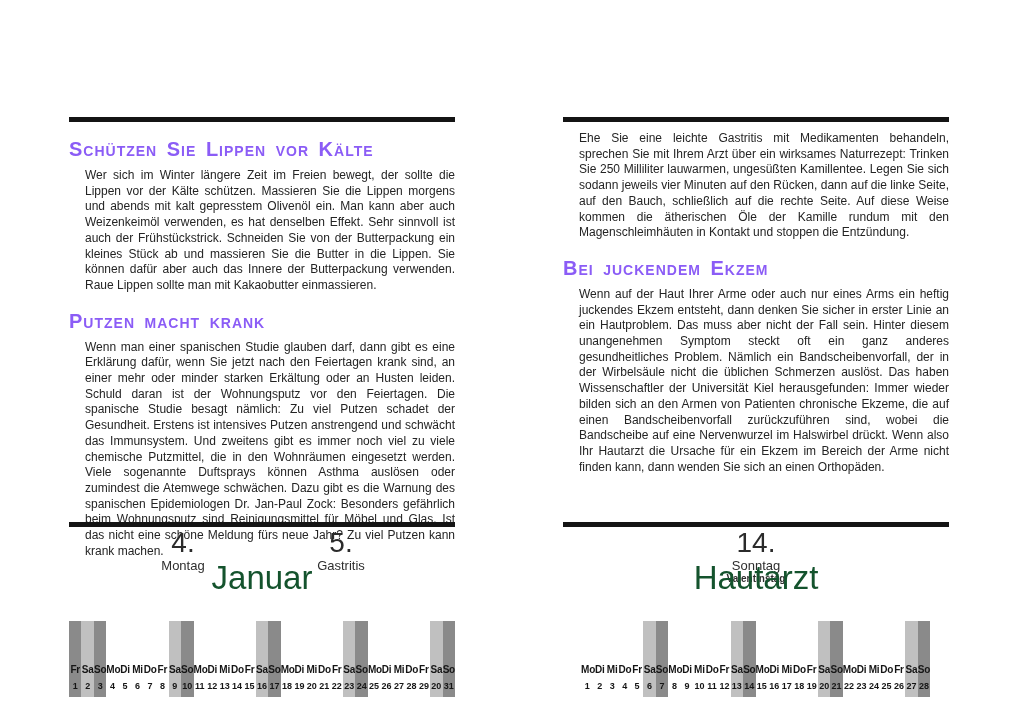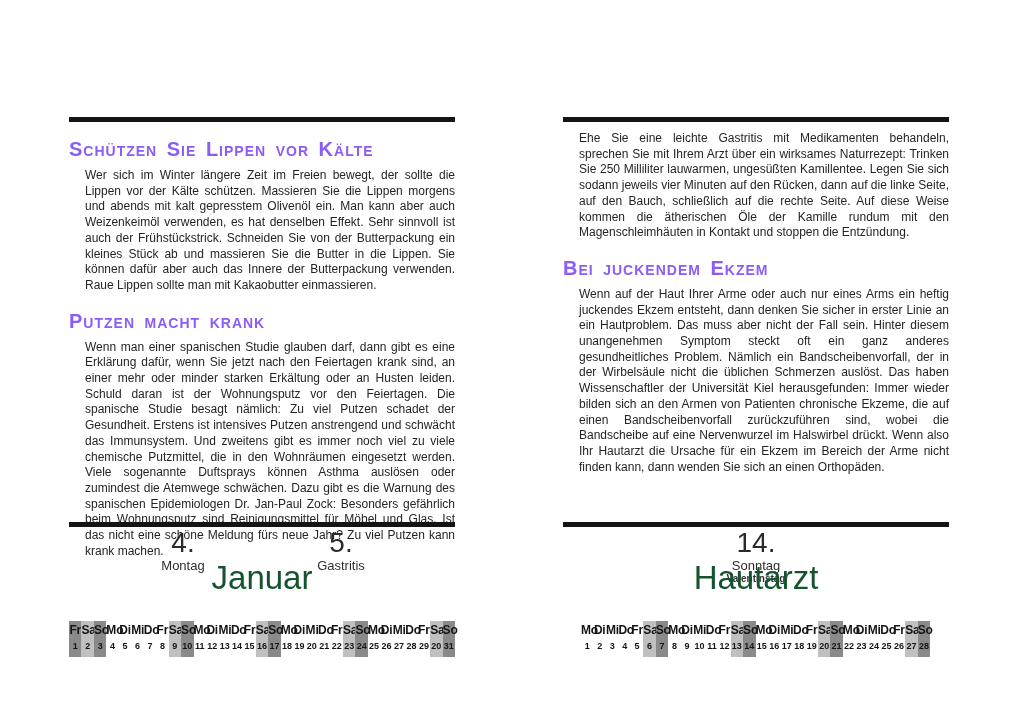--- a/index.html
+++ b/index.html
@@ -67,23 +67,23 @@
 
   .calendar-strip {
     position: absolute; top: 504px; left: 0;
     width: 386px;
     display: flex;
   }
   #right-page .calendar-strip { width: 349px; left: 18px; }
 
   .cal-cell { flex: 1 1 0; text-align: center; min-width: 0; }
   .cal-wd {
-    font-size: 12px; font-weight: 700; letter-spacing: -0.2px;
+    font-size: 10px; font-weight: 700; letter-spacing: -0.2px;
     height: 17px; line-height: 18px;
-    color: #151515; white-space: nowrap;
+    color: #151515; white-space: nowrap; margin-top: 40px;
   }
   .cal-num {
     font-size: 9px; font-weight: 700;
     height: 19px; line-height: 17px;
     color: #151515;
   }
 </style>
 </head>
 <body>
 

